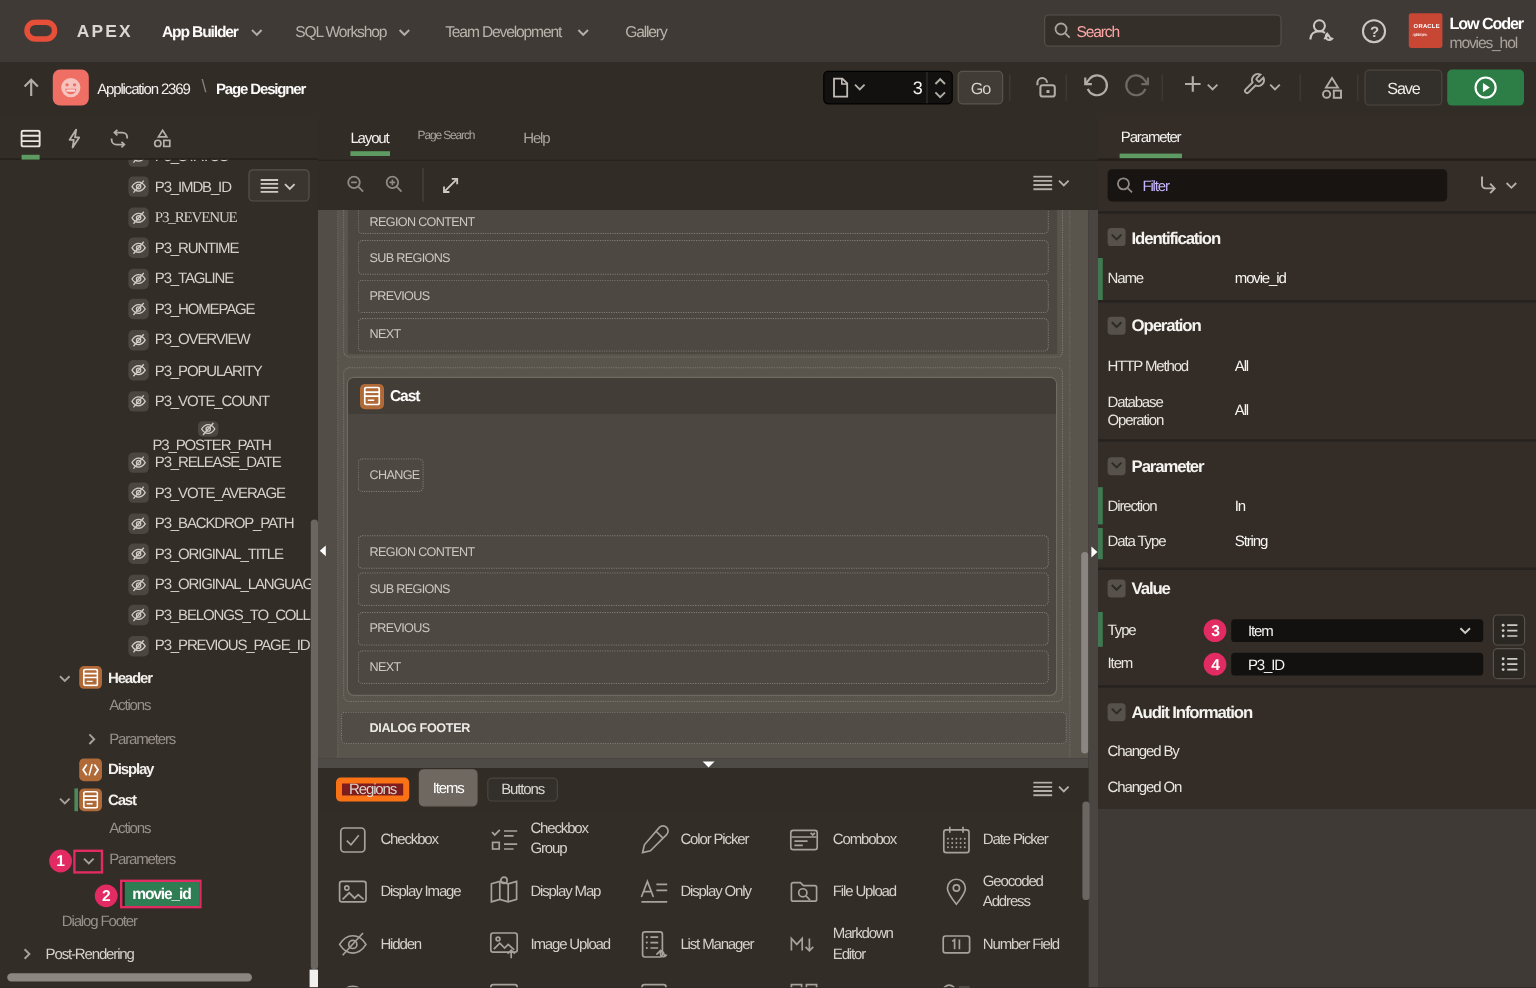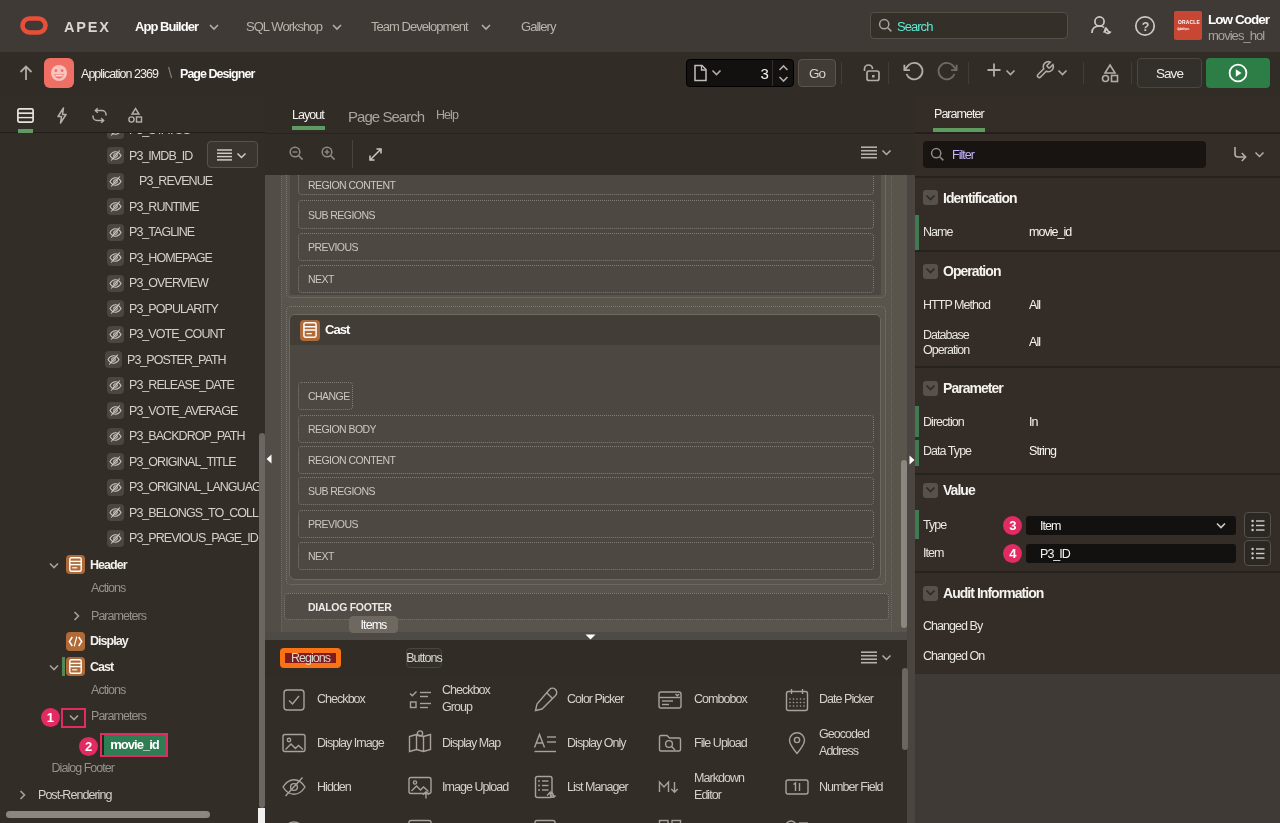--- a/index.html
+++ b/index.html
@@ -53,21 +53,21 @@
     <svg class="abs" style="left:480px;top:23px;" width="12" height="8" viewBox="0 0 12 8">
         <path d="M2 2 L6 6 L10 2" fill="none" stroke="#b3ada6" stroke-width="1.6"></path>
       </svg>
     <div class="abs" style="left:521px;top:19px;color:#b9b3ac;font-size:13px;">Gallery</div>
 
     <div class="abs" style="left:870px;top:12px;width:198px;height:27px;background:#343029;border:1px solid #554f48;border-radius:4px;box-sizing:border-box;"></div>
     <svg class="abs" style="left:878px;top:18px;" width="15" height="15" viewBox="0 0 15 15">
       <circle cx="6.2" cy="6.2" r="4.6" fill="none" stroke="#a9a49d" stroke-width="1.5"></circle>
       <line x1="9.7" y1="9.7" x2="13.4" y2="13.4" stroke="#a9a49d" stroke-width="1.5"></line>
     </svg>
-    <div class="abs" style="left:897px;top:19px;color:#5eead4;font-size:13px;">Search</div>
+    <div class="abs" style="left:897px;top:19px;color:#fca5a5;font-size:13px;">Search</div>
 
     <svg class="abs" style="left:1090px;top:15px;" width="23" height="22" viewBox="0 0 23 22">
       <circle cx="9.5" cy="6.5" r="4.6" fill="none" stroke="#cdc9c2" stroke-width="1.7"></circle>
       <path d="M2 18 C2 13.5 5 11 9.5 11 C11.5 11 13 11.5 14.2 12.4" fill="none" stroke="#cdc9c2" stroke-width="1.7"></path>
       <path d="M13.5 17.5 L16.5 14.5 M16 13 a3 3 0 1 0 4.2 4.2 l-1.8 -0.6 l-0.7 -1.3 z" fill="none" stroke="#cdc9c2" stroke-width="1.6"></path>
     </svg>
 
     <svg class="abs" style="left:1134px;top:15px;" width="22" height="22" viewBox="0 0 22 22">
       <circle cx="11" cy="11" r="9.2" fill="none" stroke="#cdc9c2" stroke-width="1.7"></circle>
       <text x="11" y="15.5" font-size="12.5" font-weight="bold" fill="#cdc9c2" text-anchor="middle" font-family="Liberation Sans">?</text>
@@ -191,21 +191,21 @@
           <div class="ttext" style="margin-left:5px;">P3_IMDB_ID</div>
         </div>
       <div class="trow" style="left:107px;top:77px;">
           <div class="eyebox">
             <svg width="13" height="13" viewBox="0 0 13 13">
               <path d="M1 6.5 C2.5 4 4.3 2.8 6.5 2.8 C8.7 2.8 10.5 4 12 6.5 C10.5 9 8.7 10.2 6.5 10.2 C4.3 10.2 2.5 9 1 6.5 Z" fill="none" stroke="#d0ccc5" stroke-width="1.1"></path>
               <circle cx="6.5" cy="6.5" r="1.8" fill="none" stroke="#d0ccc5" stroke-width="1.1"></circle>
               <line x1="2.2" y1="11.5" x2="10.8" y2="1.5" stroke="#d0ccc5" stroke-width="1.1"></line>
             </svg>
           </div>
-          <div class="ttext" style="margin-left:15px;">P3_REVENUE</div>
+          <div class="ttext" style="margin-left:5px;font-family:Liberation Serif, serif;">P3_REVENUE</div>
         </div>
       <div class="trow" style="left:107px;top:102.5px;">
           <div class="eyebox">
             <svg width="13" height="13" viewBox="0 0 13 13">
               <path d="M1 6.5 C2.5 4 4.3 2.8 6.5 2.8 C8.7 2.8 10.5 4 12 6.5 C10.5 9 8.7 10.2 6.5 10.2 C4.3 10.2 2.5 9 1 6.5 Z" fill="none" stroke="#d0ccc5" stroke-width="1.1"></path>
               <circle cx="6.5" cy="6.5" r="1.8" fill="none" stroke="#d0ccc5" stroke-width="1.1"></circle>
               <line x1="2.2" y1="11.5" x2="10.8" y2="1.5" stroke="#d0ccc5" stroke-width="1.1"></line>
             </svg>
           </div>
           <div class="ttext" style="margin-left:5px;">P3_RUNTIME</div>
@@ -253,21 +253,21 @@
       <div class="trow" style="left:107px;top:230px;">
           <div class="eyebox">
             <svg width="13" height="13" viewBox="0 0 13 13">
               <path d="M1 6.5 C2.5 4 4.3 2.8 6.5 2.8 C8.7 2.8 10.5 4 12 6.5 C10.5 9 8.7 10.2 6.5 10.2 C4.3 10.2 2.5 9 1 6.5 Z" fill="none" stroke="#d0ccc5" stroke-width="1.1"></path>
               <circle cx="6.5" cy="6.5" r="1.8" fill="none" stroke="#d0ccc5" stroke-width="1.1"></circle>
               <line x1="2.2" y1="11.5" x2="10.8" y2="1.5" stroke="#d0ccc5" stroke-width="1.1"></line>
             </svg>
           </div>
           <div class="ttext" style="margin-left:5px;">P3_VOTE_COUNT</div>
         </div>
-      <div class="trow" style="left:105px;top:255.5px;">
+      <div class="trow" style="left:122px;top:255.5px;flex-direction:column;">
           <div class="eyebox">
             <svg width="13" height="13" viewBox="0 0 13 13">
               <path d="M1 6.5 C2.5 4 4.3 2.8 6.5 2.8 C8.7 2.8 10.5 4 12 6.5 C10.5 9 8.7 10.2 6.5 10.2 C4.3 10.2 2.5 9 1 6.5 Z" fill="none" stroke="#d0ccc5" stroke-width="1.1"></path>
               <circle cx="6.5" cy="6.5" r="1.8" fill="none" stroke="#d0ccc5" stroke-width="1.1"></circle>
               <line x1="2.2" y1="11.5" x2="10.8" y2="1.5" stroke="#d0ccc5" stroke-width="1.1"></line>
             </svg>
           </div>
           <div class="ttext" style="margin-left:5px;">P3_POSTER_PATH</div>
         </div>
       <div class="trow" style="left:107px;top:281px;">
@@ -444,21 +444,21 @@
       <div class="abs" style="left:18px;top:34px;width:15px;height:3.5px;background:#5e9b63;"></div>
     </div>
 
     <div class="abs" style="left:259px;top:338px;width:6px;height:375px;background:#6b6662;border-radius:3px;z-index:6;"></div>
     <div class="abs" style="left:258px;top:713px;width:8px;height:15px;background:#f2f0ee;z-index:6;"></div>
     <div class="abs" style="left:6px;top:716px;width:204px;height:7px;background:#8b8680;border-radius:3.5px;z-index:6;"></div>
   </div>
 
   <div id="cpanel" class="abs" style="left:265px;top:95px;width:650px;height:728px;background:#322c27;overflow:hidden;">
     <div class="abs" style="left:27px;top:13px;color:#f5f3f0;font-size:12.5px;">Layout</div>
-    <div class="abs" style="left:83px;top:13px;color:#aaa49d;font-size:15px;">Page Search</div>
+    <div class="abs" style="left:83px;top:13px;color:#aaa49d;font-size:10px;">Page Search</div>
     <div class="abs" style="left:171px;top:13px;color:#aaa49d;font-size:12.5px;">Help</div>
     <div class="abs" style="left:27px;top:31px;width:33px;height:3.5px;background:#5e9b63;"></div>
     <div class="abs" style="left:0;top:38px;width:650px;height:1px;background:#262320;"></div>
     <svg class="abs" style="left:24px;top:51px;" width="15" height="15" viewBox="0 0 15 15">
         <circle cx="6" cy="6" r="4.8" fill="none" stroke="#8f8a83" stroke-width="1.5"></circle>
         <line x1="9.6" y1="9.6" x2="13.6" y2="13.6" stroke="#8f8a83" stroke-width="1.5"></line>
         <line x1="3.6" y1="6" x2="8.4" y2="6" stroke="#8f8a83" stroke-width="1.4"></line>
       </svg>
     <svg class="abs" style="left:56px;top:51px;" width="15" height="15" viewBox="0 0 15 15">
         <circle cx="6" cy="6" r="4.8" fill="none" stroke="#8f8a83" stroke-width="1.5"></circle>
@@ -497,21 +497,20 @@
             <svg width="14" height="16" viewBox="0 0 13 15">
               <rect x="0.8" y="0.8" width="11.4" height="13.4" rx="1.5" fill="none" stroke="#fff" stroke-width="1.4"></rect>
               <line x1="1" y1="4.4" x2="12" y2="4.4" stroke="#fff" stroke-width="1.4"></line>
               <line x1="1" y1="7.6" x2="12" y2="7.6" stroke="#fff" stroke-width="1.4"></line>
               <line x1="3.2" y1="10.8" x2="8.2" y2="10.8" stroke="#fff" stroke-width="1.2"></line>
             </svg>
           </div>
           <div class="abs" style="left:35px;top:7px;color:#fdfcfb;font-size:13px;font-weight:bold;">Cast</div>
         </div>
       <div class="cbox" style="left:33px;top:207px;width:55px;height:28px;">CHANGE</div>
-      <div class="cbox" style="left:33px;top:240px;width:576px;height:28px;">REGION BODY</div>
       <div class="cbox" style="left:33px;top:271px;width:576px;height:28px;">REGION CONTENT</div>
       <div class="cbox" style="left:33px;top:302px;width:576px;height:28px;">SUB REGIONS</div>
       <div class="cbox" style="left:33px;top:335px;width:576px;height:28px;">PREVIOUS</div>
       <div class="cbox" style="left:33px;top:367px;width:576px;height:28px;">NEXT</div>
       <div class="cbox" style="left:19px;top:418px;width:605px;height:27px;background:#514c46;color:#eceae6;font-weight:bold;font-size:10.5px;letter-spacing:-0.3px;padding-left:23px;">DIALOG FOOTER</div>
     </div>
     <div class="abs" style="left:636px;top:365px;width:6px;height:168px;background:#8b8680;border-radius:3px;"></div>
     <div class="abs" style="left:0;top:537px;width:642px;height:8px;background:#4e4a45;"></div>
     <svg class="abs" style="left:320px;top:538.5px;" width="11" height="6" viewBox="0 0 11 6">
         <path d="M0.5 0.5 H10.5 L5.5 5.5 Z" fill="#fff"></path>
@@ -520,22 +519,22 @@
     <svg class="abs" style="left:1px;top:359px;" width="6" height="10" viewBox="0 0 6 10">
         <path d="M5.5 0.5 V9.5 L0.5 5 Z" fill="#fff"></path>
       </svg>
     <div class="abs" style="left:642px;top:80px;width:8px;height:648px;background:#4a4540;"></div>
     <svg class="abs" style="left:643.5px;top:360px;" width="6" height="10" viewBox="0 0 6 10">
         <path d="M0.5 0.5 V9.5 L5.5 5 Z" fill="#fff"></path>
       </svg>
     <div class="abs" style="left:0;top:545px;width:642px;height:37px;background:#322c27;"></div>
     <div class="abs" style="left:0;top:582px;width:642px;height:146px;background:#332d28;"></div>
     <div class="abs" style="left:15px;top:553px;width:61px;height:20px;background:#7f1d1d;border:5px solid #f97316;border-radius:4px;box-sizing:border-box;color:#d9d5cf;font-size:12.5px;display:flex;align-items:center;justify-content:center;">Regions</div>
-    <div class="abs" style="left:84px;top:521px;width:49px;height:17px;background:#6e6861;border:1px solid #6e6861;border-radius:4px;box-sizing:border-box;color:#ffffff;font-size:12.5px;display:flex;align-items:center;justify-content:center;">Items</div>
-    <div class="abs" style="left:141px;top:553px;width:36px;height:20px;background:#332f2a;border:1px solid #4a453f;border-radius:4px;box-sizing:border-box;color:#d9d5cf;font-size:12.5px;display:flex;align-items:center;justify-content:center;">Buttons</div>
+    <div class="abs" style="left:84px;top:546px;width:49px;height:31px;background:#6e6861;border:1px solid #6e6861;border-radius:4px;box-sizing:border-box;color:#ffffff;font-size:12.5px;display:flex;align-items:center;justify-content:center;">Items</div>
+    <div class="abs" style="left:141px;top:553px;width:59px;height:20px;background:#332f2a;border:1px solid #4a453f;border-radius:4px;box-sizing:border-box;color:#d9d5cf;font-size:12.5px;display:flex;align-items:center;justify-content:center;">Buttons</div>
     <svg class="abs" style="left:596px;top:556px;" width="16" height="13" viewBox="0 0 16 13">
         <line x1="0" y1="1.2" x2="16" y2="1.2" stroke="#b5b0a9" stroke-width="1.6"></line>
         <line x1="0" y1="4.7" x2="16" y2="4.7" stroke="#b5b0a9" stroke-width="1.6"></line>
         <line x1="0" y1="8.2" x2="16" y2="8.2" stroke="#b5b0a9" stroke-width="1.6"></line>
         <line x1="0" y1="11.7" x2="16" y2="11.7" stroke="#b5b0a9" stroke-width="1.6"></line>
       </svg>
     <svg class="abs" style="left:616px;top:559px;" width="11" height="8" viewBox="0 0 11 8">
         <path d="M1.5 1.5 L5.5 5.5 L9.5 1.5" fill="none" stroke="#b5b0a9" stroke-width="1.5"></path>
       </svg>
     <div id="palette">

